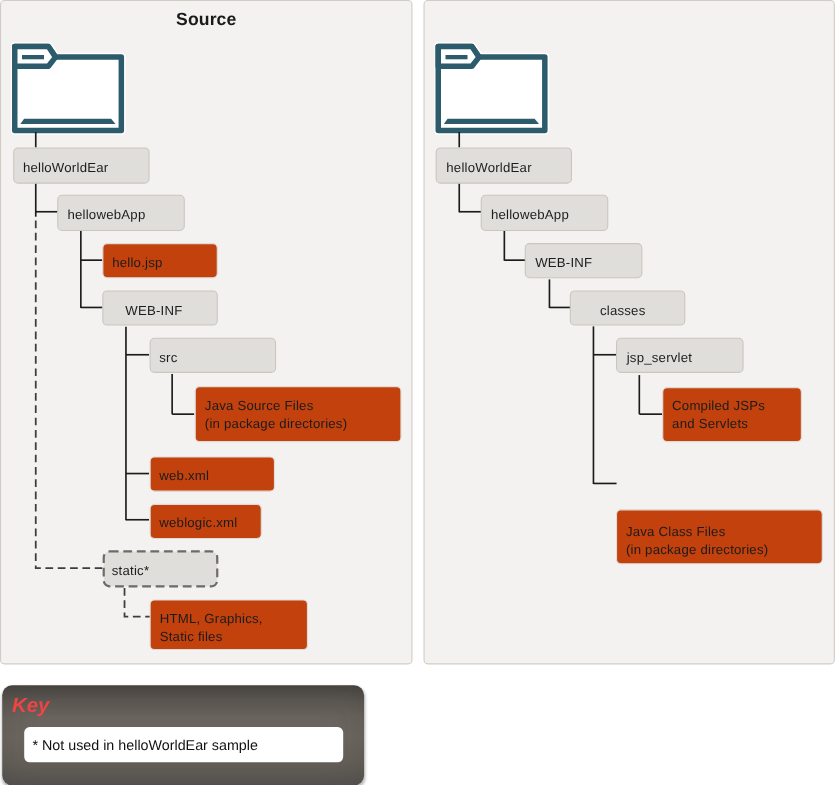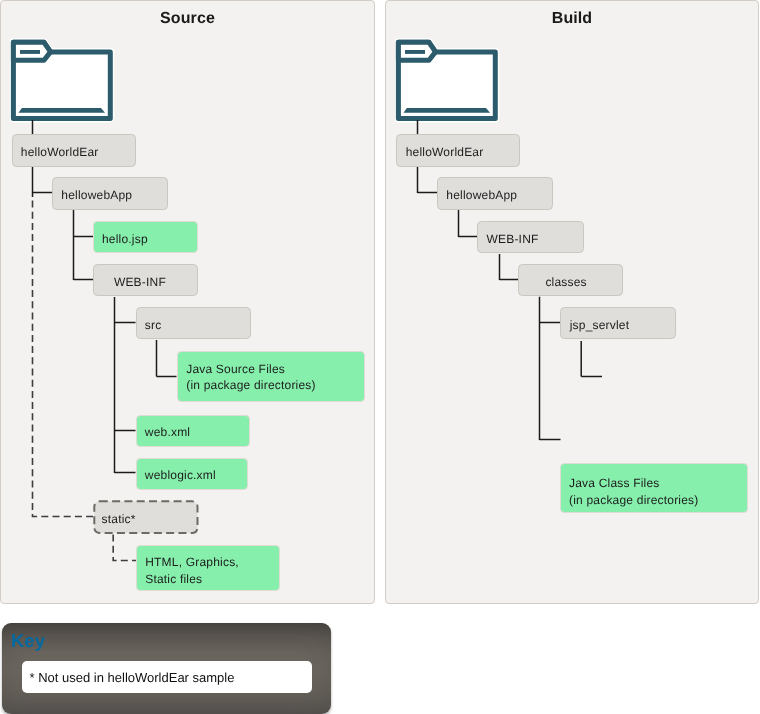--- a/index.html
+++ b/index.html
@@ -4,27 +4,27 @@
 <style>
   html,body{margin:0;padding:0;background:#ffffff;}
   body{width:760px;height:714px;font-family:"Liberation Sans",sans-serif;overflow:hidden;position:relative;-webkit-font-smoothing:antialiased;text-rendering:geometricPrecision;}
   #stage{position:absolute;left:0;top:0;width:760px;height:714px;}
   .panel{position:absolute;background:#f3f2f0;border:1px solid #d2ccc5;border-radius:4px;box-sizing:border-box;}
   .panel-title{position:absolute;font-size:16px;font-weight:bold;color:#1a1a1a;text-align:center;letter-spacing:0.1px;}
   .node{position:absolute;box-sizing:border-box;border-radius:4.5px;display:flex;align-items:center;
         font-size:12px;letter-spacing:0.2px;color:#1c1c1c;line-height:16.6px;white-space:pre;padding-left:8.3px;padding-top:4px;}
   .dir{background:#dfdedb;border:1px solid #cbc6bf;}
   .two{padding-top:2px;}
-  .file{background:#86efac;border:1px solid #dfdbd5;}
+  .file{background:#c2410c;border:1px solid #dfdbd5;}
   .dashedtext{background:transparent;}
   svg{display:block;}
   #keybox{position:absolute;box-sizing:border-box;border-radius:9px;
           background:linear-gradient(180deg,#4a4641 0%,#5d5853 16%,#68635c 32%,#6b665f 52%,#656059 76%,#585452 100%);
           box-shadow:0 2px 3px rgba(0,0,0,0.33), inset 0 0 30px 0px rgba(40,36,33,0.16);}
-  #keytitle{position:absolute;font-size:18.5px;font-weight:bold;color:#0369a1;line-height:18px;}
+  #keytitle{position:absolute;font-size:18.5px;font-weight:bold;color:#ef4444;line-height:18px;font-style:italic;}
   #keynote{position:absolute;box-sizing:border-box;background:#ffffff;border-radius:5px;
            display:flex;align-items:center;padding-left:8px;padding-top:2px;font-size:13px;color:#111;}
 </style>
 </head>
 <body>
 
 <div id="stage">
 
   <div class="panel" style="left:0px;top:0px;width:375px;height:604px;"></div>
   <div class="panel-title" style="left:0px;top:9.5px;width:375px;">Source</div>
@@ -61,30 +61,29 @@
   </svg>
 
   <div class="node dir" style="left:11.5px;top:134px;width:124px;height:32.5px;">helloWorldEar</div>
   <div class="node dir" style="left:52px;top:177px;width:115.5px;height:32.5px;">hellowebApp</div>
   <div class="node file" style="left:92.7px;top:220.8px;width:105.8px;height:32.5px;">hello.jsp</div>
   <div class="node dir" style="left:92.7px;top:263.8px;width:105.8px;height:32.5px;padding-left:20.2px;">WEB-INF</div>
   <div class="node dir" style="left:135.5px;top:306.8px;width:115px;height:32.5px;">src</div>
   <div class="node file two" style="left:176.9px;top:350.6px;width:187.8px;height:51.3px;padding-top:2.5px;padding-bottom:0px;">Java Source Files
 (in package directories)</div>
   <div class="node file" style="left:135.5px;top:414.5px;width:114.5px;height:32.5px;">web.xml</div>
-  <div class="node file" style="left:135.5px;top:457.5px;width:112px;height:32.5px;">weblogic.xml</div>
+  <div class="node file" style="left:135.5px;top:457.5px;width:102px;height:32.5px;">weblogic.xml</div>
   <svg style="position:absolute;left:92px;top:499px;" width="110" height="38">
     <rect x="2.3" y="2.3" width="103.2" height="31.7" rx="5.5" ry="5.5" fill="#dfdedb" stroke="#6e6a64" stroke-width="2" stroke-dasharray="8 4.3"></rect>
   </svg>
   <div class="node file two" style="left:135.9px;top:545.3px;width:144.6px;height:45.6px;padding-top:5px;">HTML, Graphics,
 Static files</div>
   <div class="node dashedtext" style="left:93.3px;top:500.3px;width:105.5px;height:34px;">static*</div>
 
   <div class="panel" style="left:385px;top:0px;width:374px;height:604px;"></div>
-  <div class="panel-title" style="left:385px;top:9.5px;width:374px;">Build</div>
 
   <div style="position:absolute;left:395px;top:37px;">
     <svg width="108" height="92" viewBox="0 0 108 92" fill="none">
       <path d="M3.4 5.3 H34.0 L40.5 14.9 L100.3 14.9 V81.6 H3.4 Z" stroke="#ffffff" stroke-width="8" stroke-linejoin="round" fill="#ffffff"></path>
       <path d="M3.4 5.3 H34.0 L40.5 14.9 L100.3 14.9 V81.6 H3.4 Z" stroke="#2c5b6c" stroke-width="5" stroke-linejoin="round" fill="#ffffff"></path>
       <path d="M3.4 5.3 H34.0 L40.5 14.9 L34.0 23.2 H3.4 Z" stroke="#2c5b6c" stroke-width="5" stroke-linejoin="round" fill="#ffffff"></path>
       <rect x="10" y="13" width="20" height="3.9" fill="#2c5b6c"></rect>
       <path d="M8.5 75.8 L11.9 70.9 H91 L95 75.8 Z" fill="#2c5b6c"></path>
     </svg>
   </div>
@@ -104,20 +103,22 @@
       <path d="M581.2 341 V376.5"></path>
       <path d="M581.2 376.5 H602"></path>
     </g>
   </svg>
 
   <div class="node dir" style="left:396.4px;top:134px;width:123.4px;height:32.5px;">helloWorldEar</div>
   <div class="node dir" style="left:437px;top:177px;width:115.5px;height:32.5px;">hellowebApp</div>
   <div class="node dir" style="left:477.2px;top:220.8px;width:106.9px;height:32.5px;">WEB-INF</div>
   <div class="node dir" style="left:560.4px;top:306.8px;width:115.4px;height:32.5px;">jsp_servlet</div>
   <div class="node dir" style="left:518.2px;top:263.8px;width:104.8px;height:32.5px;padding-left:26.2px;">classes</div>
+  <div class="node file two" style="left:601.7px;top:351.7px;width:126.9px;height:50.6px;padding-top:0.5px;padding-bottom:0px;">Compiled JSPs
+and Servlets</div>
   <div class="node file two" style="left:559.7px;top:414.8px;width:188.8px;height:50.7px;padding-top:7px;padding-bottom:0px;margin-top:48px;">Java Class Files
 (in package directories)</div>
 
   <div id="keybox" style="left:1.5px;top:623px;width:329px;height:91px;"></div>
   <div id="keytitle" style="left:11px;top:632px;">Key</div>
   <div id="keynote" style="left:21.5px;top:660.5px;width:290px;height:32px;">* Not used in helloWorldEar sample</div>
 
 </div>
 
 </body></html>

